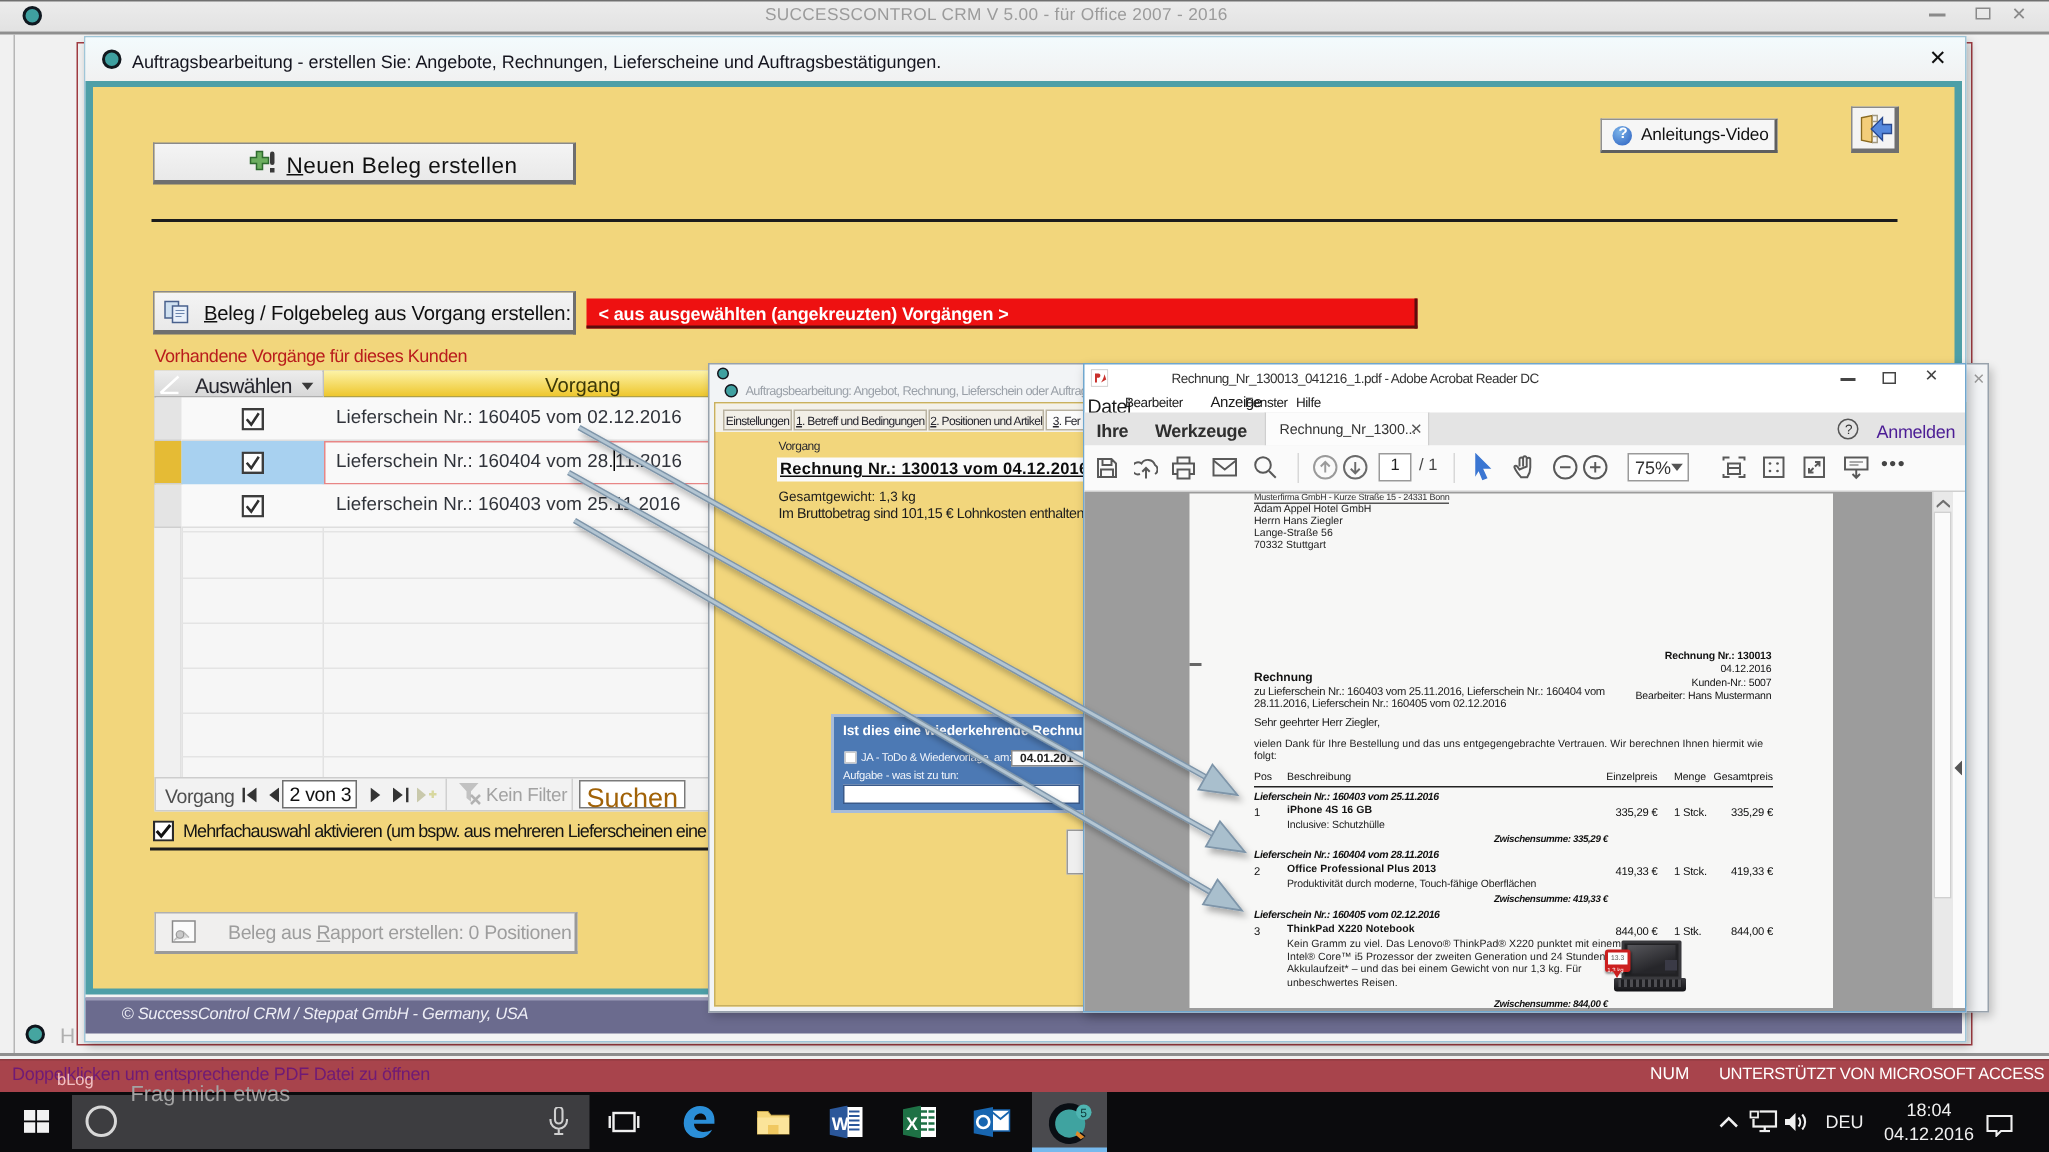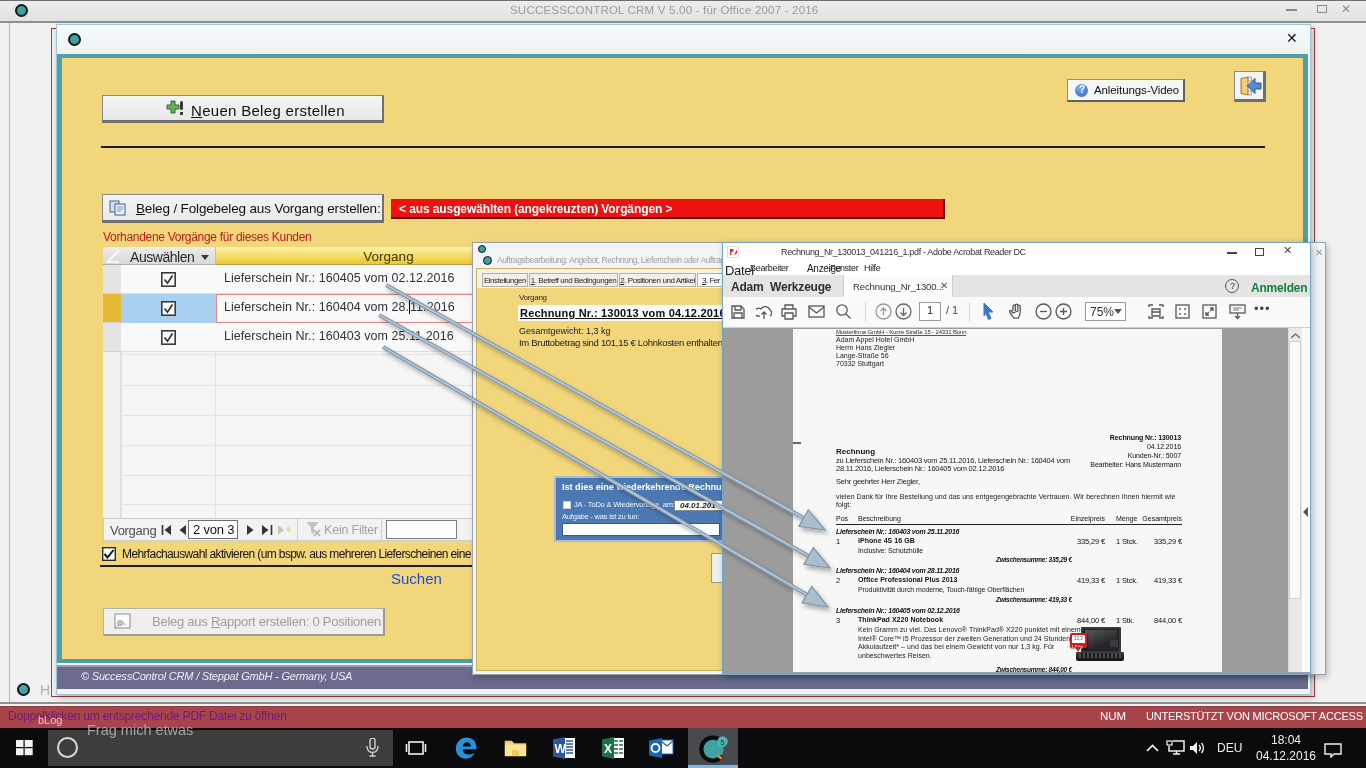--- a/index.html
+++ b/index.html
@@ -14,20 +14,21 @@
     <div style="position:absolute;left:9px;top:23px;width:1px;height:680px;background:#b6b6b6;"></div>
     <div style="position:absolute;left:0px;top:702px;width:1366px;height:2px;background:#8f8f8f;"></div>
     <div style="position:absolute;left:17px;top:683px;width:13px;height:13px;border-radius:50%;background:#45a5a0;border:2px solid #0e141c;"></div>
     <div style="position:absolute;left:40px;top:682px;font-size:14px;color:#b0b0b0;white-space:nowrap;">H</div>
   </div>
 <div style="position:absolute;left:51px;top:28px;width:1264px;height:669px;z-index:1;border:1px solid #a03c42;"></div>
 <div style="position:absolute;left:56px;top:24px;width:1255px;height:671px;z-index:2;">
     <div style="position:absolute;left:0px;top:0px;width:1255px;height:671px;background:#f4f4f4;border:1px solid #9fc6d8;box-shadow:2px 3px 6px rgba(0,0,0,0.25);"></div>
     <div style="position:absolute;left:1px;top:1px;width:1253px;height:29px;background:linear-gradient(#f3fbfd,#f1f1f1);"></div>
     <div style="position:absolute;left:12px;top:9px;width:13px;height:13px;border-radius:50%;background:#3fa0a0;border:2.5px solid #12181e;"></div>
+    <div style="position:absolute;left:32px;top:10px;font-size:12px;color:#15151f;white-space:nowrap;letter-spacing:-0.05px;">Auftragsbearbeitung - erstellen Sie: Angebote, Rechnungen, Lieferscheine und Auftragsbestätigungen.</div>
     <div style="position:absolute;left:1230px;top:6px;font-size:14px;color:#101010;white-space:nowrap;">✕</div>
     <div style="position:absolute;left:1px;top:30px;width:1251px;height:609px;background:#4e9fa7;"></div>
     <div style="position:absolute;left:6px;top:34px;width:1241px;height:601px;background:#f2d67c;"></div>
     <div style="position:absolute;left:1px;top:641px;width:1251px;height:24px;background:#6b6b8e;border-top:2px solid #9c9cb8;"></div>
     <div style="position:absolute;left:25px;top:646px;font-size:11px;color:#eeeef6;white-space:nowrap;font-style:italic;letter-spacing:-0.2px;">© SuccessControl CRM / Steppat GmbH - Germany, USA</div>
   </div>
 <div style="position:absolute;left:0;top:0;width:1366px;height:768px;z-index:2;">
     <div style="position:absolute;left:102px;top:95px;width:282px;height:28px;background:linear-gradient(#f4f4f4,#e9e9e9);border:1px solid #8a8a8a;border-right:2px solid #6f6f6f;border-bottom:3px solid #6f6f6f;"></div>
     <svg style="position:absolute;left:166px;top:100px" width="20" height="18" viewBox="0 0 20 18">
       <path d="M5 1h4v4h4v4H9v4H5V9H1V5h4z" fill="#6cae5f" stroke="#2f6b2f" stroke-width="1"></path>
@@ -128,21 +129,21 @@
       <path d="M8 4.5h5M10.5 2v5" stroke="#d8d89f" stroke-width="1.6"></path>
     </svg>
     <div style="position:absolute;left:297px;top:519px;width:1px;height:21px;background:#d0d0d0;"></div>
     <svg style="position:absolute;left:305px;top:521px" width="17" height="16">
       <path d="M1 1h13l-5 5.5v7L6 11V6.5z" fill="#c2c2c2"></path>
       <path d="M9 9l6 6M15 9l-6 6" stroke="#b2b2b2" stroke-width="1.7"></path>
     </svg>
     <div style="position:absolute;left:324px;top:523px;font-size:12.5px;color:#a2a2a2;white-space:nowrap;letter-spacing:-0.2px;">Kein Filter</div>
     <div style="position:absolute;left:381px;top:519px;width:1px;height:21px;background:#d0d0d0;"></div>
     <div style="position:absolute;left:386px;top:520px;width:71px;height:19px;background:#fff;border:1px solid #7a7a7a;"></div>
-    <div style="position:absolute;left:391px;top:522px;font-size:15px;color:#1d4ed8;white-space:nowrap;margin-top:48px;">Suchen</div>
+    <div style="position:absolute;left:391px;top:522px;font-size:18px;color:#a16207;white-space:nowrap;">Suchen</div>
     <div style="position:absolute;left:102px;top:547px;width:14px;height:14px;"><svg width="14" height="14" viewBox="0 0 14 14">
         <rect x="0.7" y="0.7" width="12.6" height="12.6" fill="#fff" stroke="#2a2a2a" stroke-width="1.4"></rect>
         <path d="M2.5 7l3 3.5L11.5 3" stroke="#111" stroke-width="2" fill="none"></path>
       </svg></div>
     <div style="position:absolute;left:122px;top:547px;font-size:12px;color:#141414;white-space:nowrap;letter-spacing:-0.62px;">Mehrfachauswahl aktivieren (um bspw. aus mehreren Lieferscheinen eine R</div>
     <div style="position:absolute;left:100px;top:565px;width:600px;height:2px;background:#1c1c1c;"></div>
     <div style="position:absolute;left:103px;top:608px;width:282px;height:28px;background:#f0efee;border:1px solid #b0b0b0;border-right:2px solid #9a9a9a;border-bottom:2px solid #9a9a9a;"></div>
     <svg style="position:absolute;left:114px;top:613px" width="18" height="17" viewBox="0 0 18 17">
       <rect x="1" y="1" width="15" height="14" fill="#fbfbfb" stroke="#8a8a8a" stroke-width="1"></rect>
       <path d="M2 14l6-6 4 4" stroke="#bbb" stroke-width="1" fill="#ddd"></path>
@@ -169,21 +170,21 @@
     <div style="position:absolute;left:47px;top:51px;font-size:8px;color:#2a2a30;white-space:nowrap;letter-spacing:-0.3px;">Vorgang</div>
     <div style="position:absolute;left:46px;top:63px;width:252px;height:16px;background:#fafafa;"></div>
     <div style="position:absolute;left:48px;top:65px;font-size:11px;color:#0c0c0c;white-space:nowrap;font-weight:bold;letter-spacing:0.2px;"><u>Rechnung Nr.: 130013 vom 04.12.2016</u></div>
     <div style="position:absolute;left:47px;top:84px;font-size:9px;color:#1c1c1c;white-space:nowrap;">Gesamtgewicht: 1,3 kg</div>
     <div style="position:absolute;left:47px;top:95px;font-size:9.5px;color:#1c1c1c;white-space:nowrap;letter-spacing:-0.3px;">Im Bruttobetrag sind 101,15 € Lohnkosten enthalten. Die darin enth</div>
     <div style="position:absolute;left:82px;top:234px;width:170px;height:66px;background:#4c79b4;border:2px solid #a8bcd8;"></div>
     <div style="position:absolute;left:90px;top:240px;font-size:9.2px;color:#ffffff;white-space:nowrap;font-weight:bold;letter-spacing:-0.05px;">Ist dies eine wiederkehrende Rechnu</div>
     <div style="position:absolute;left:91px;top:259px;width:8px;height:8px;background:#fff;border:1px solid #ccc;"></div>
     <div style="position:absolute;left:102px;top:258px;font-size:7.5px;color:#f0f4fa;white-space:nowrap;letter-spacing:-0.2px;">JA - ToDo &amp; Wiedervorlage&nbsp; am:</div>
     <div style="position:absolute;left:202px;top:258px;width:50px;height:11px;background:#fff;border:1px solid #888;"></div>
-    <div style="position:absolute;left:208px;top:259px;font-size:8px;color:#222;white-space:nowrap;font-weight:bold;font-style:italic;">04.01.201</div>
+    <div style="position:absolute;left:208px;top:259px;font-size:8px;color:#222;white-space:nowrap;font-weight:bold;">04.01.201</div>
     <div style="position:absolute;left:90px;top:270px;font-size:7.5px;color:#f0f4fa;white-space:nowrap;letter-spacing:-0.2px;">Aufgabe - was ist zu tun:</div>
     <div style="position:absolute;left:90px;top:281px;width:158px;height:13px;background:#fff;border:1px solid #3a5a8a;"></div>
     <div style="position:absolute;left:239px;top:311px;width:14px;height:30px;background:#efefef;border:1px solid #999;"></div>
   </div>
 <div style="position:absolute;left:722px;top:242px;width:589px;height:433px;z-index:4;">
     <div style="position:absolute;left:0px;top:0px;width:589px;height:433px;background:#ffffff;border:1px solid #70a7cf;box-shadow:2px 3px 7px rgba(0,0,0,0.25);"></div>
     <svg style="position:absolute;left:5px;top:4px" width="12" height="12" viewBox="0 0 12 12">
       <rect x="0.5" y="0.5" width="11" height="11" fill="#fff" stroke="#c0c0c0" stroke-width="0.5"></rect>
       <path d="M3 9V3h2.4c1.6 0 1.6 2.8 0 2.8H4.3V9z" fill="#c9302c"></path>
       <path d="M7 9c1-1.5 2-3.5 2.3-5.5l1.2 3.5z" fill="#c9302c"></path>
@@ -191,28 +192,28 @@
     <div style="position:absolute;left:19px;top:5px;font-size:9px;color:#333333;white-space:nowrap;letter-spacing:-0.35px;padding-left:40px;">Rechnung_Nr_130013_041216_1.pdf - Adobe Acrobat Reader DC</div>
     <div style="position:absolute;left:505px;top:10px;width:10px;height:1.5px;background:#444;"></div>
     <div style="position:absolute;left:533px;top:6px;width:9px;height:8px;border:1.2px solid #444;"></div>
     <div style="position:absolute;left:561px;top:2px;font-size:11px;color:#444;white-space:nowrap;">✕</div>
     <div style="position:absolute;left:3px;top:21px;font-size:13px;color:#1a1a1a;white-space:nowrap;letter-spacing:-0.3px;">Datei</div>
     <div style="position:absolute;left:28px;top:21px;font-size:9px;color:#1a1a1a;white-space:nowrap;letter-spacing:-0.3px;">Bearbeiter</div>
     <div style="position:absolute;left:85px;top:21px;font-size:10px;color:#1a1a1a;white-space:nowrap;letter-spacing:-0.3px;">Anzeige</div>
     <div style="position:absolute;left:108px;top:21px;font-size:9px;color:#1a1a1a;white-space:nowrap;letter-spacing:-0.3px;">Fenster</div>
     <div style="position:absolute;left:142px;top:21px;font-size:9px;color:#1a1a1a;white-space:nowrap;letter-spacing:-0.3px;">Hilfe</div>
     <div style="position:absolute;left:1px;top:33px;width:587px;height:22px;background:#e4e4e4;"></div>
-    <div style="position:absolute;left:9px;top:38px;font-size:12px;color:#2e2e2e;white-space:nowrap;font-weight:bold;letter-spacing:-0.2px;">Adam</div>
+    <div style="position:absolute;left:9px;top:38px;font-size:12px;color:#2e2e2e;white-space:nowrap;font-weight:bold;letter-spacing:-0.2px;">Ihre</div>
     <div style="position:absolute;left:48px;top:38px;font-size:12px;color:#2e2e2e;white-space:nowrap;font-weight:bold;letter-spacing:-0.2px;">Werkzeuge</div>
     <div style="position:absolute;left:121px;top:33px;width:110px;height:22px;background:#fcfcfc;border-left:1px solid #cfcfcf;border-right:1px solid #cfcfcf;"></div>
     <div style="position:absolute;left:131px;top:39px;font-size:9.5px;color:#333;white-space:nowrap;letter-spacing:-0.1px;">Rechnung_Nr_1300...</div>
     <div style="position:absolute;left:218px;top:38px;font-size:10px;color:#555;white-space:nowrap;">✕</div>
     <div style="position:absolute;left:503px;top:37px;width:14px;height:14px;border:1.2px solid #555;border-radius:50%;"></div>
     <div style="position:absolute;left:508px;top:39px;font-size:9px;color:#333;white-space:nowrap;">?</div>
-    <div style="position:absolute;left:529px;top:39px;font-size:12px;color:#15803d;white-space:nowrap;font-weight:bold;letter-spacing:-0.2px;">Anmelden</div>
+    <div style="position:absolute;left:529px;top:39px;font-size:12px;color:#4c1d95;white-space:nowrap;font-weight:normal;letter-spacing:-0.2px;">Anmelden</div>
     <div style="position:absolute;left:1px;top:55px;width:587px;height:31px;background:#fafafa;border-bottom:1px solid #cfcfcf;"></div>
     <svg style="position:absolute;left:8px;top:62px" width="16" height="16">
       <path d="M2 2h9l3 3v9H2z M5 2v4h6V2 M4 14v-5h8v5" style="stroke:#585858;fill:none;stroke-width:1.3"></path>
     </svg>
     <svg style="position:absolute;left:34px;top:62px" width="16" height="16">
       <path d="M4 12a4 4 0 1 1 1-7a5 5 0 0 1 9 1a3.5 3.5 0 0 1 0 6" style="stroke:#585858;fill:none;stroke-width:1.3"></path>
       <path d="M8 15V8 M5.5 10.5L8 8l2.5 2.5" style="stroke:#585858;fill:none;stroke-width:1.3"></path>
     </svg>
     <svg style="position:absolute;left:59px;top:62px" width="16" height="16">
       <path d="M4 5V1h8v4 M4 12H1V5h14v7h-3 M4 9h8v6H4z" style="stroke:#585858;fill:none;stroke-width:1.3"></path>

